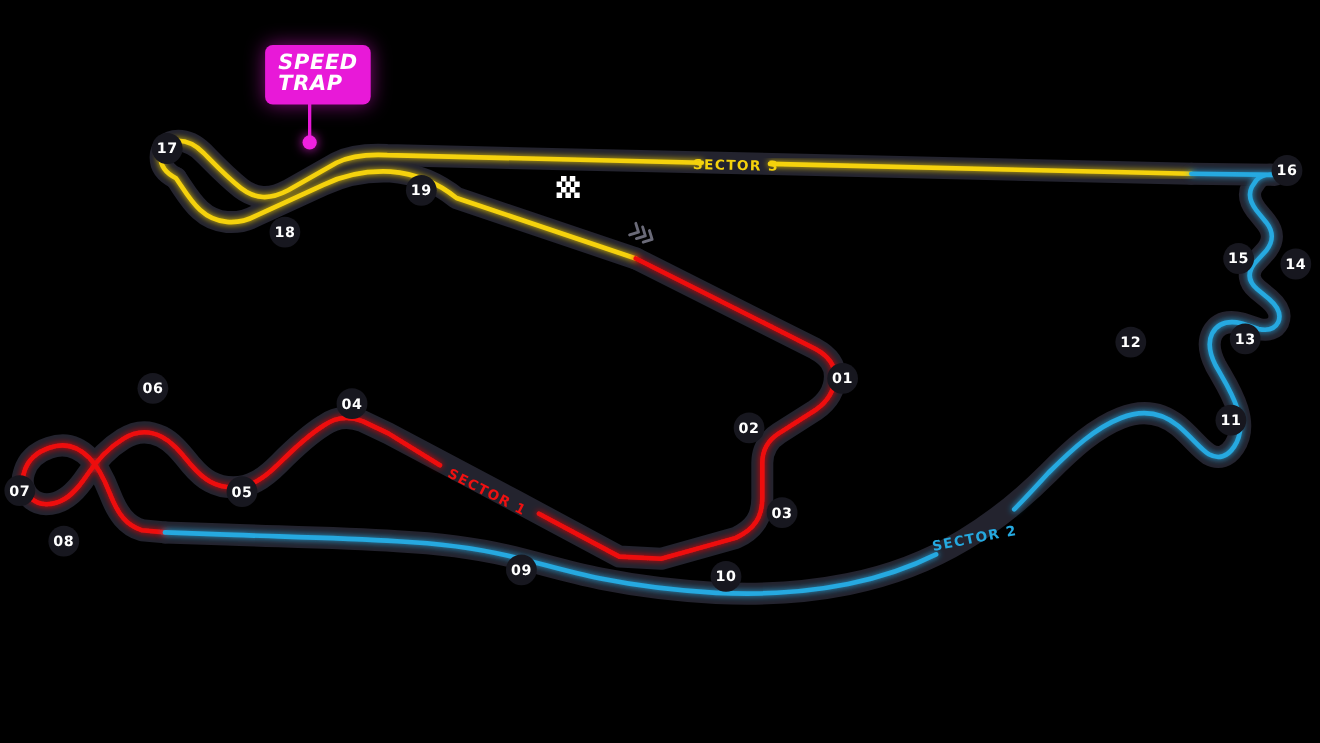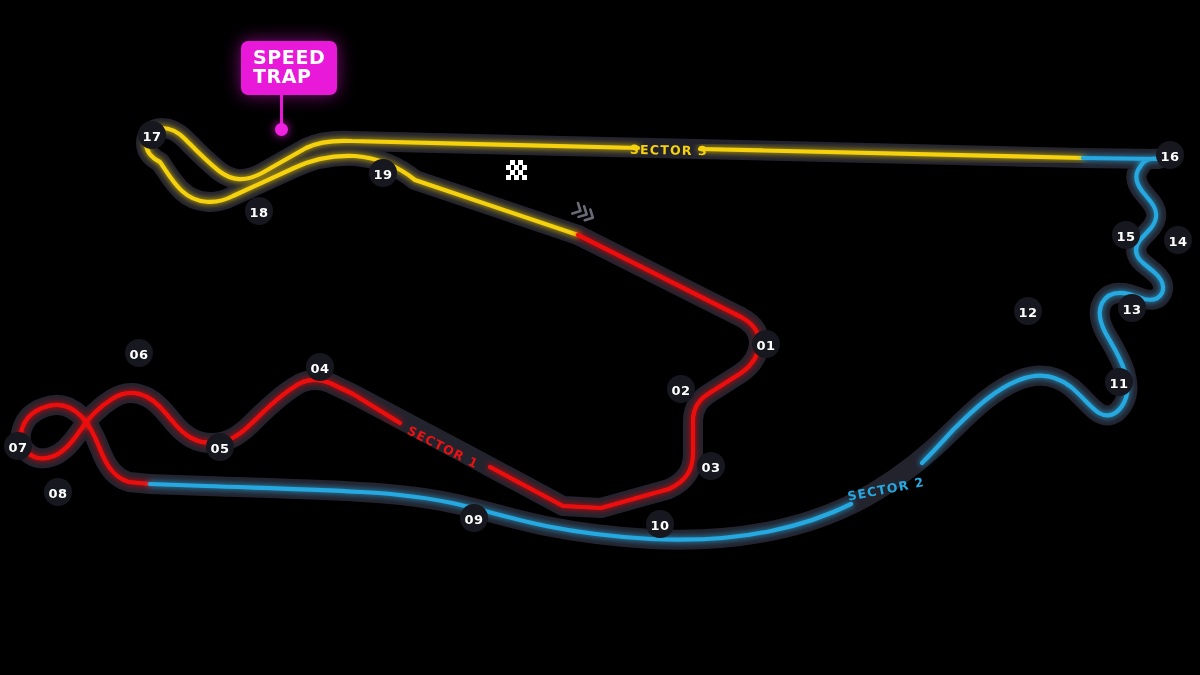--- a/index.html
+++ b/index.html
@@ -62,20 +62,21 @@
     text-anchor: middle;
     dominant-baseline: central;
   }
   .speedtrap-box {
     position: absolute;
     background: #e819d8;
     border-radius: 7px;
     padding: 7px 12px 8px 12px;
     box-shadow: 0 0 18px rgba(232,25,216,0.55);
     line-height: 1.02;
+    font-style: italic;
   }
   .speedtrap-box .st-line {
     display: block;
     font-family: "DejaVu Sans", sans-serif;
     font-size: 19px;
     font-weight: bold;
     color: #ffffff;
     letter-spacing: 0.6px;
   }
   .st-stem {

